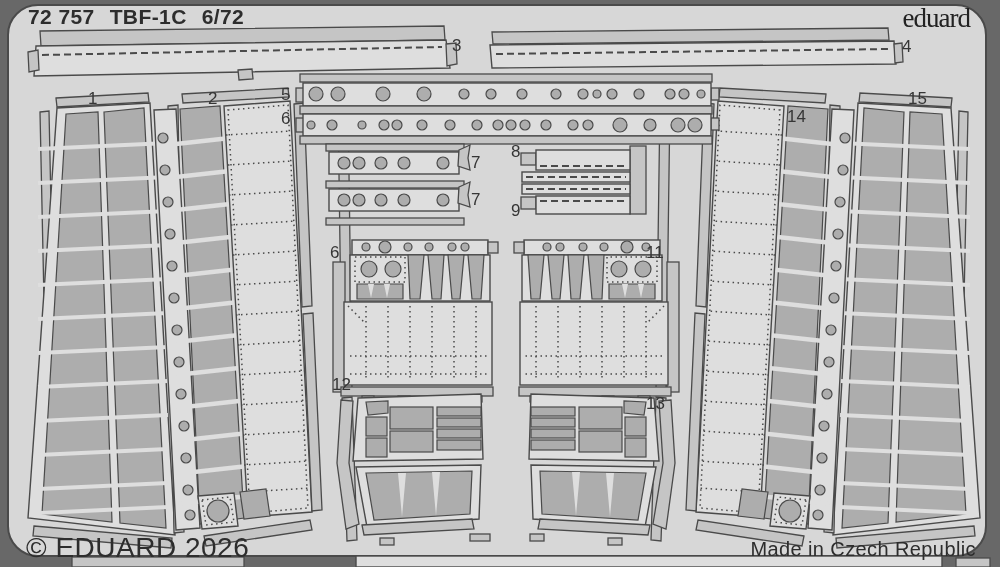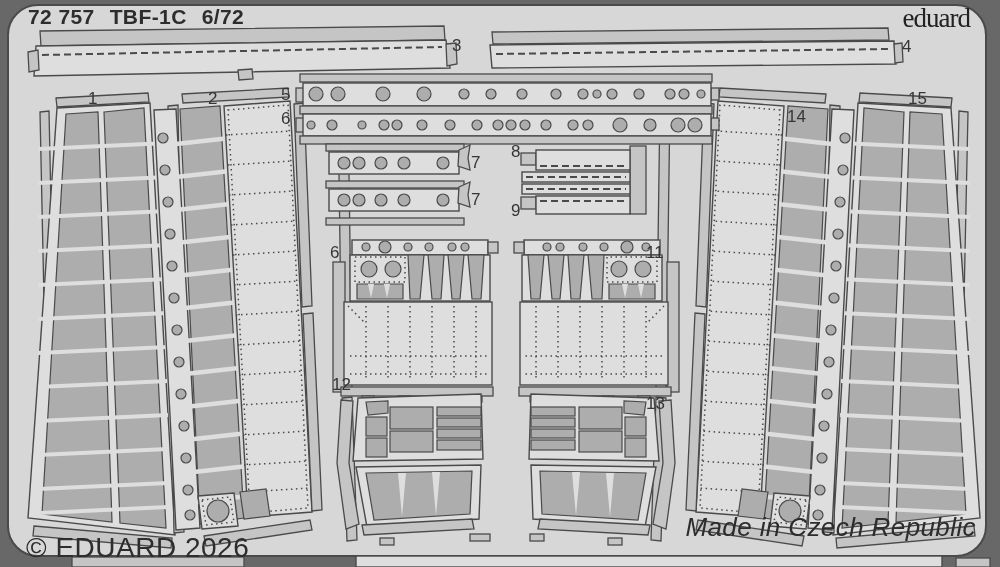--- a/index.html
+++ b/index.html
@@ -28,22 +28,22 @@
   .brand{
     position:absolute;right:30px;top:3px;
     font-family:"Liberation Serif",serif;font-weight:normal;font-size:27px;
     letter-spacing:-1px;color:#222;
   }
   .foot-left{
     position:absolute;left:26px;top:532px;font-size:28px;
     color:var(--text,#2d2d2d);letter-spacing:.5px;
   }
   .foot-right{
-    position:absolute;right:24px;top:512px;font-size:26px;
-    color:var(--text,#2d2d2d);letter-spacing:.4px;font-style:italic;
+    position:absolute;right:24px;top:538px;font-size:20px;
+    color:var(--text,#2d2d2d);letter-spacing:.4px;
   }
   .plabel{
     position:absolute;font-size:17px;line-height:1;color:#363636;
   }
 </style>
 </head>
 <body>
 
 <svg width="1000" height="567" viewBox="0 0 1000 567">
 

